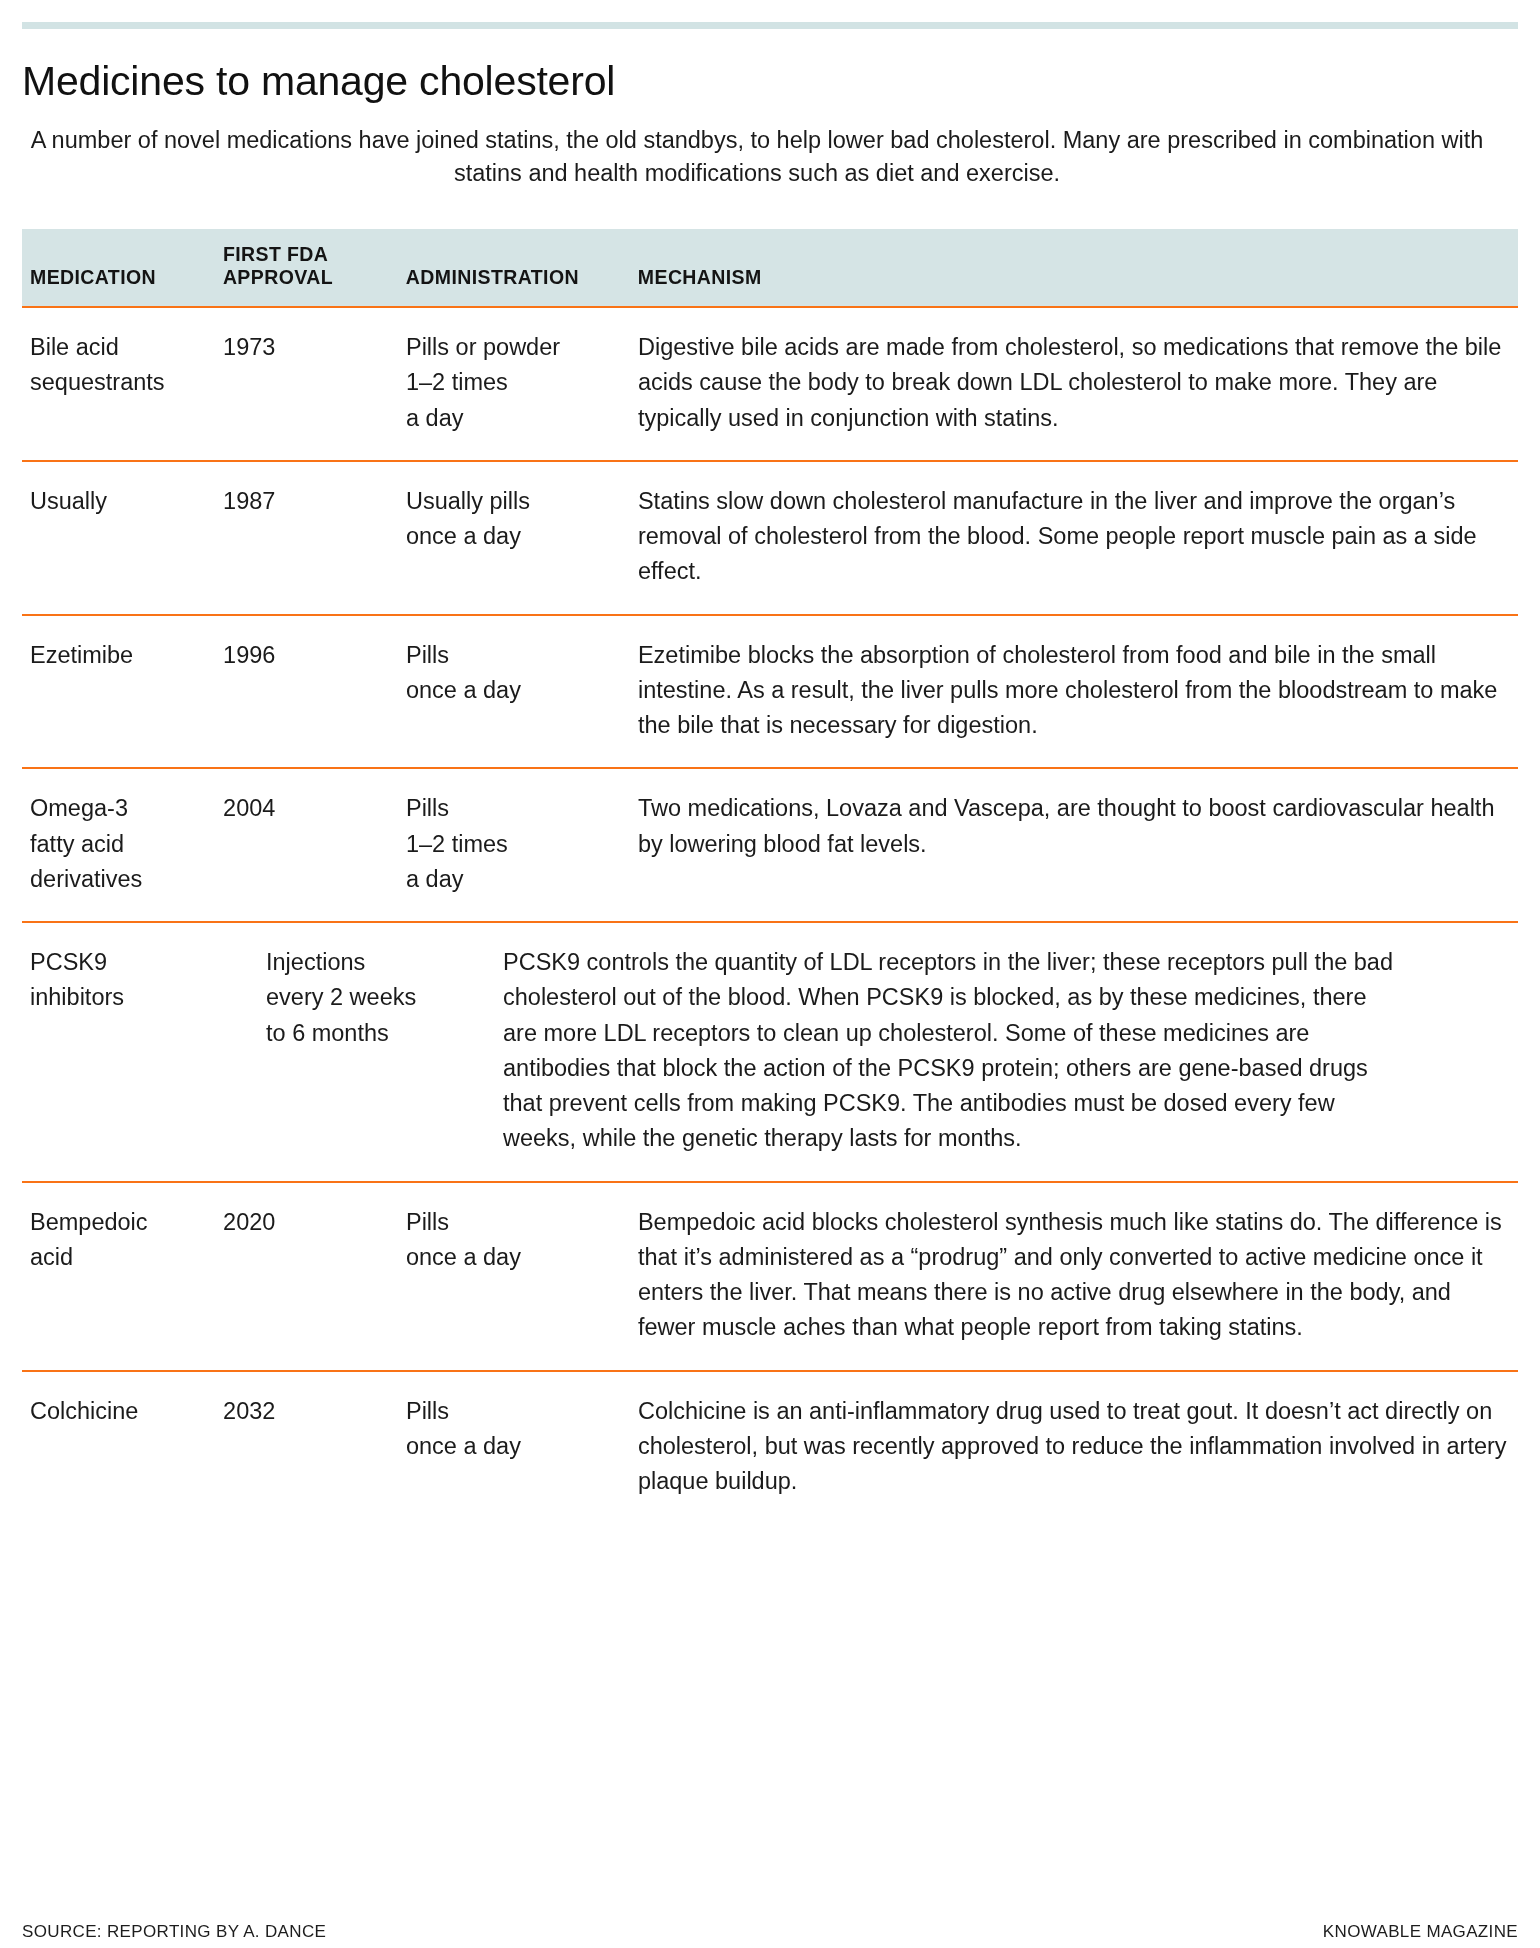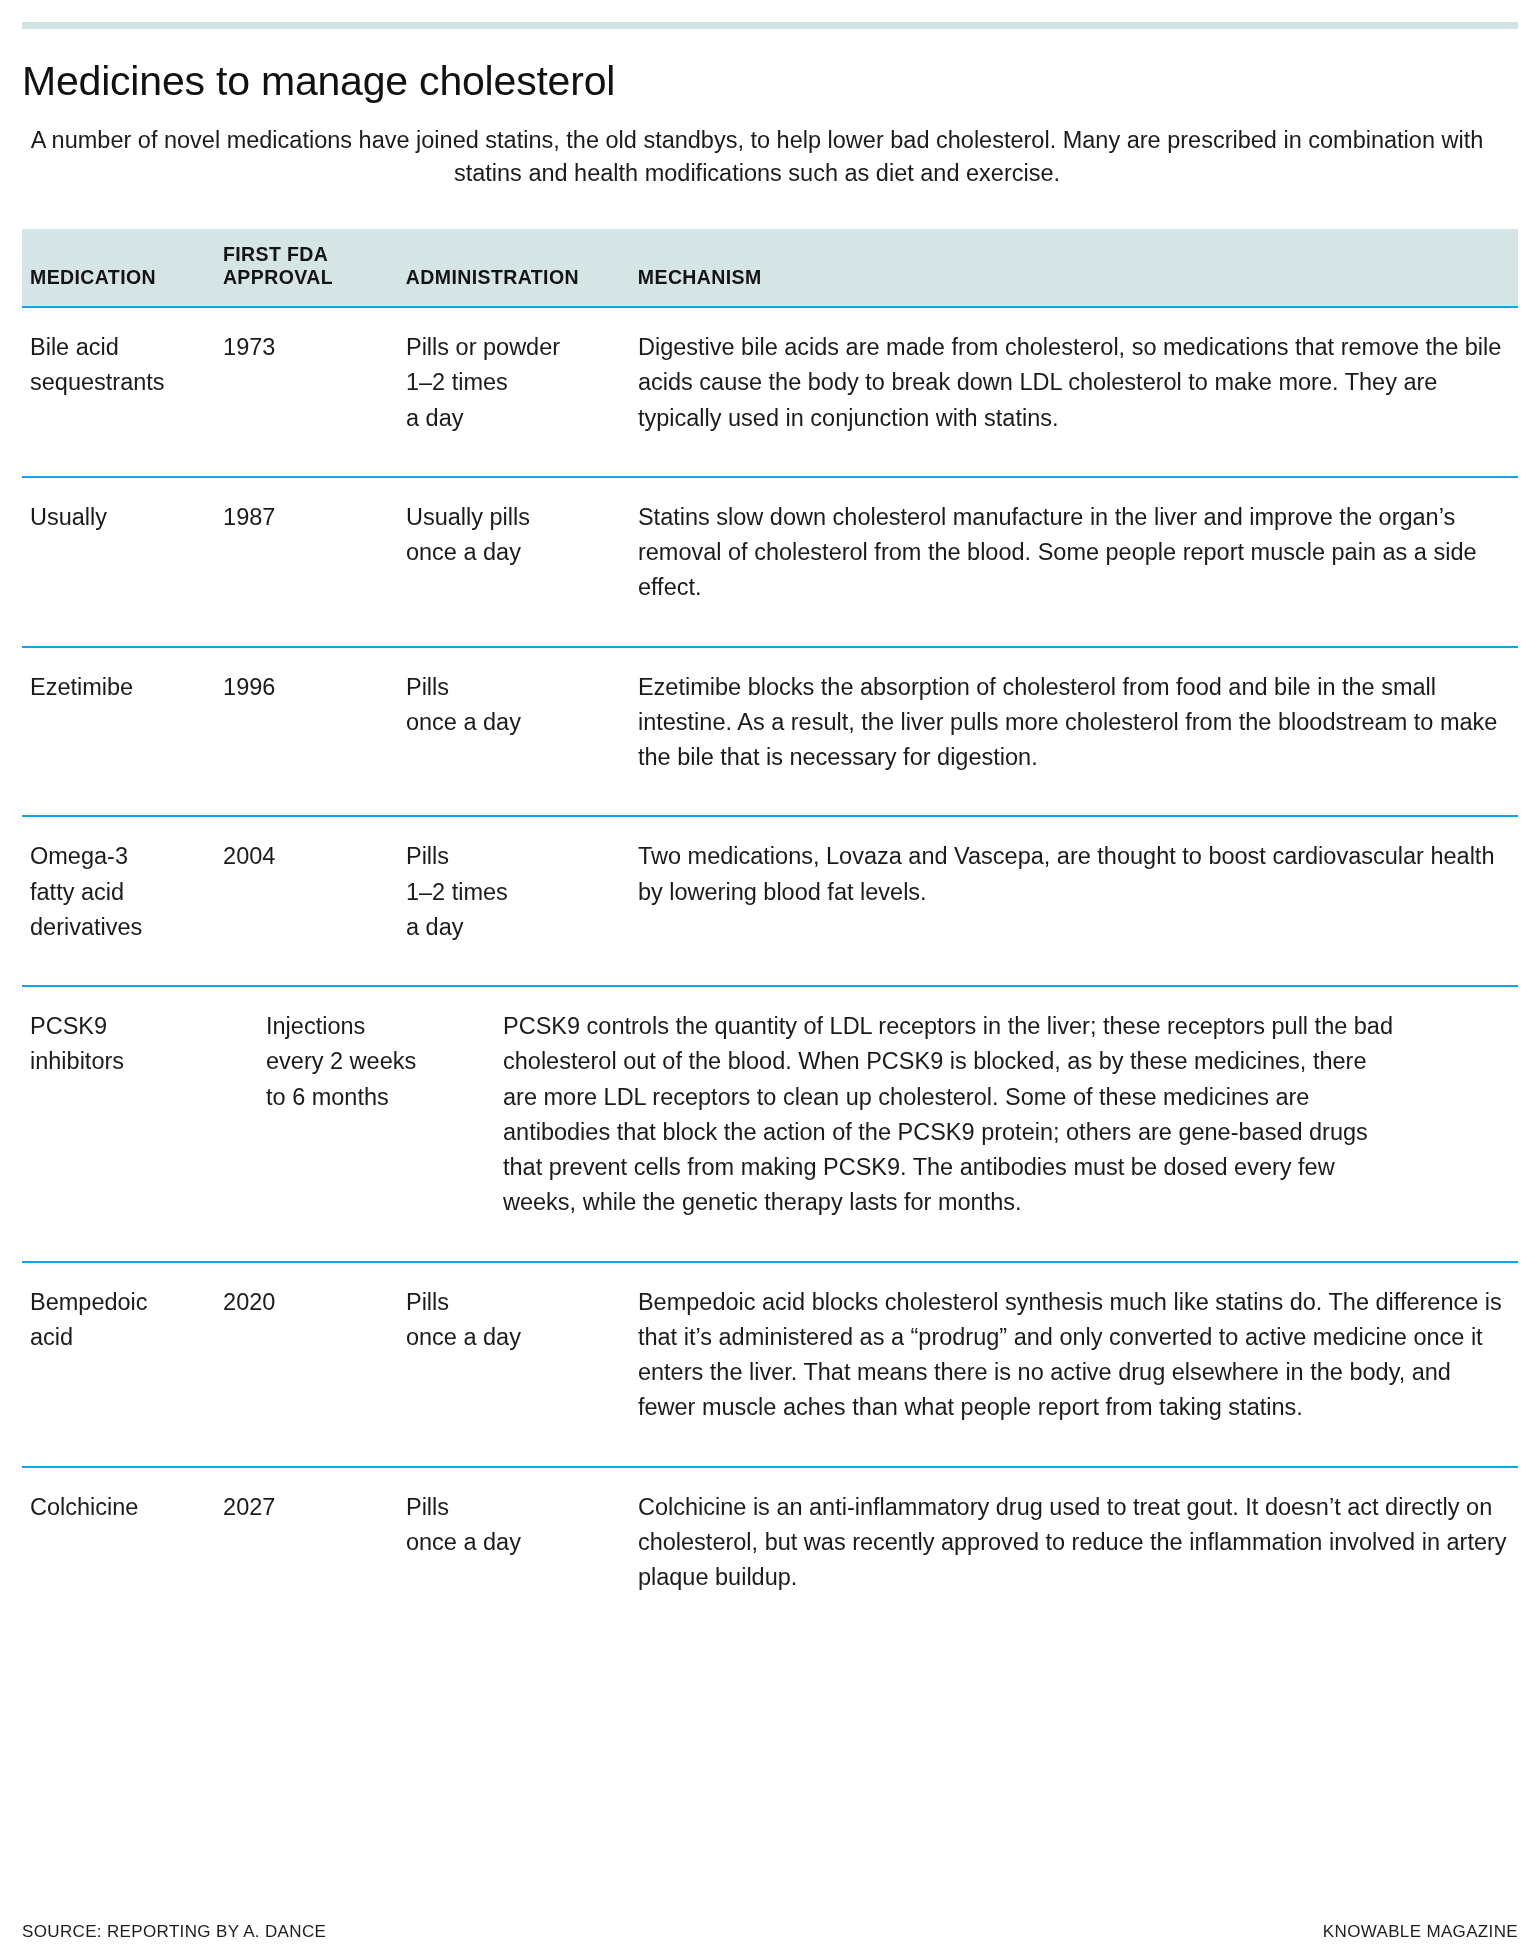--- a/index.html
+++ b/index.html
@@ -72,22 +72,22 @@
     line-height: 1.22;
   }
 
   .col-med   { width: 205px; padding-left: 8px; }
   .col-year  { width: 147px; }
   .col-admin { width: 237px; margin-left: 39px; }
   .col-mech  { width: 899px; }
 
   .trow {
     display: flex;
-    border-top: 2px solid #0ea5e9;
-    padding: 22px 0 40px 0;
+    border-top: 2px solid #f97316;
+    padding: 22px 0 24px 0;
   }
 
   .trow:first-of-type { border-top: none; }
 
   .trow .cell {
     font-size: 23.5px;
     font-weight: 400;
     line-height: 1.50;
     color: #1b1b1b;
   }
@@ -184,21 +184,21 @@
       <div class="cell col-med pre">Bempedoic
 acid</div>
       <div class="cell col-year">2020</div>
       <div class="cell col-admin pre">Pills
 once a day</div>
       <div class="cell col-mech">Bempedoic acid blocks cholesterol synthesis much like statins do. The difference is that it’s administered as a “prodrug” and only converted to active medicine once it enters the liver. That means there is no active drug elsewhere in the body, and fewer muscle aches than what people report from taking statins.</div>
     </div>
 
     <div class="trow">
       <div class="cell col-med pre">Colchicine</div>
-      <div class="cell col-year">2027</div>
+      <div class="cell col-year">2032</div>
       <div class="cell col-admin pre">Pills
 once a day</div>
       <div class="cell col-mech">Colchicine is an anti-inflammatory drug used to treat gout. It doesn’t act directly on cholesterol, but was recently approved to reduce the inflammation involved in artery plaque buildup.</div>
     </div>
 
   </div>
 
   <div class="footer">
     <div class="source">SOURCE: REPORTING BY A. DANCE</div>
     <div class="credit">KNOWABLE MAGAZINE</div>

